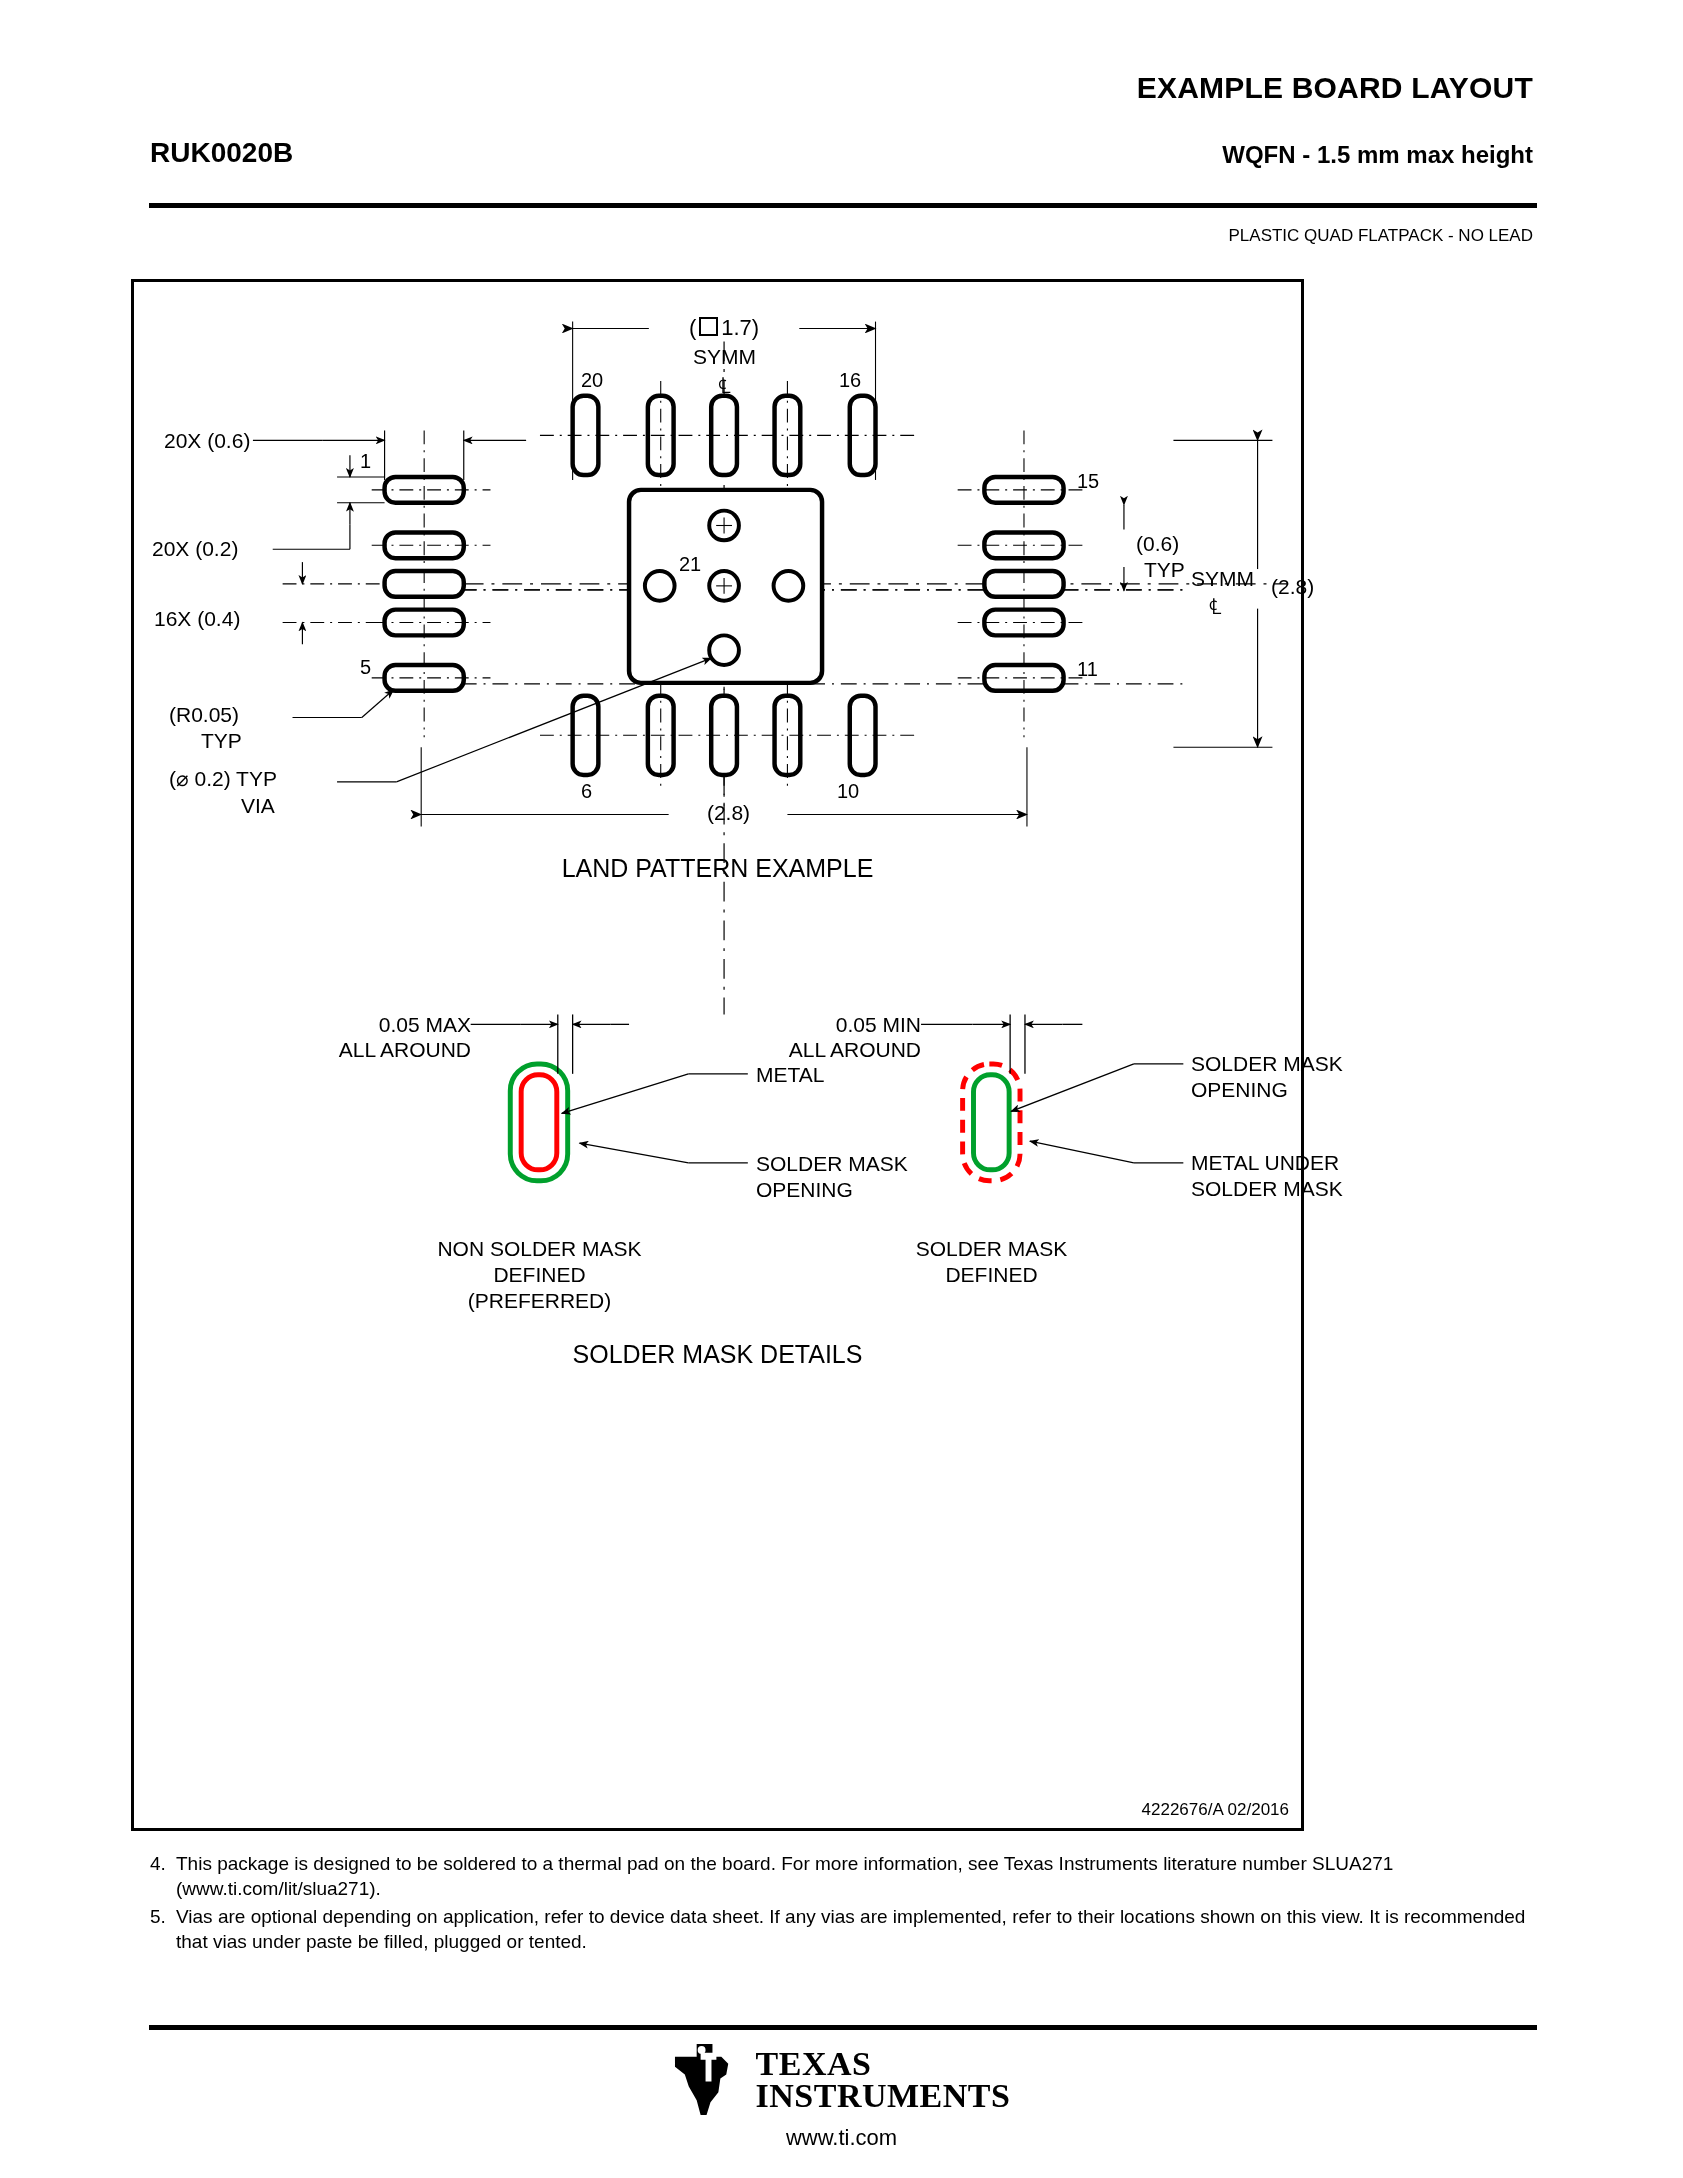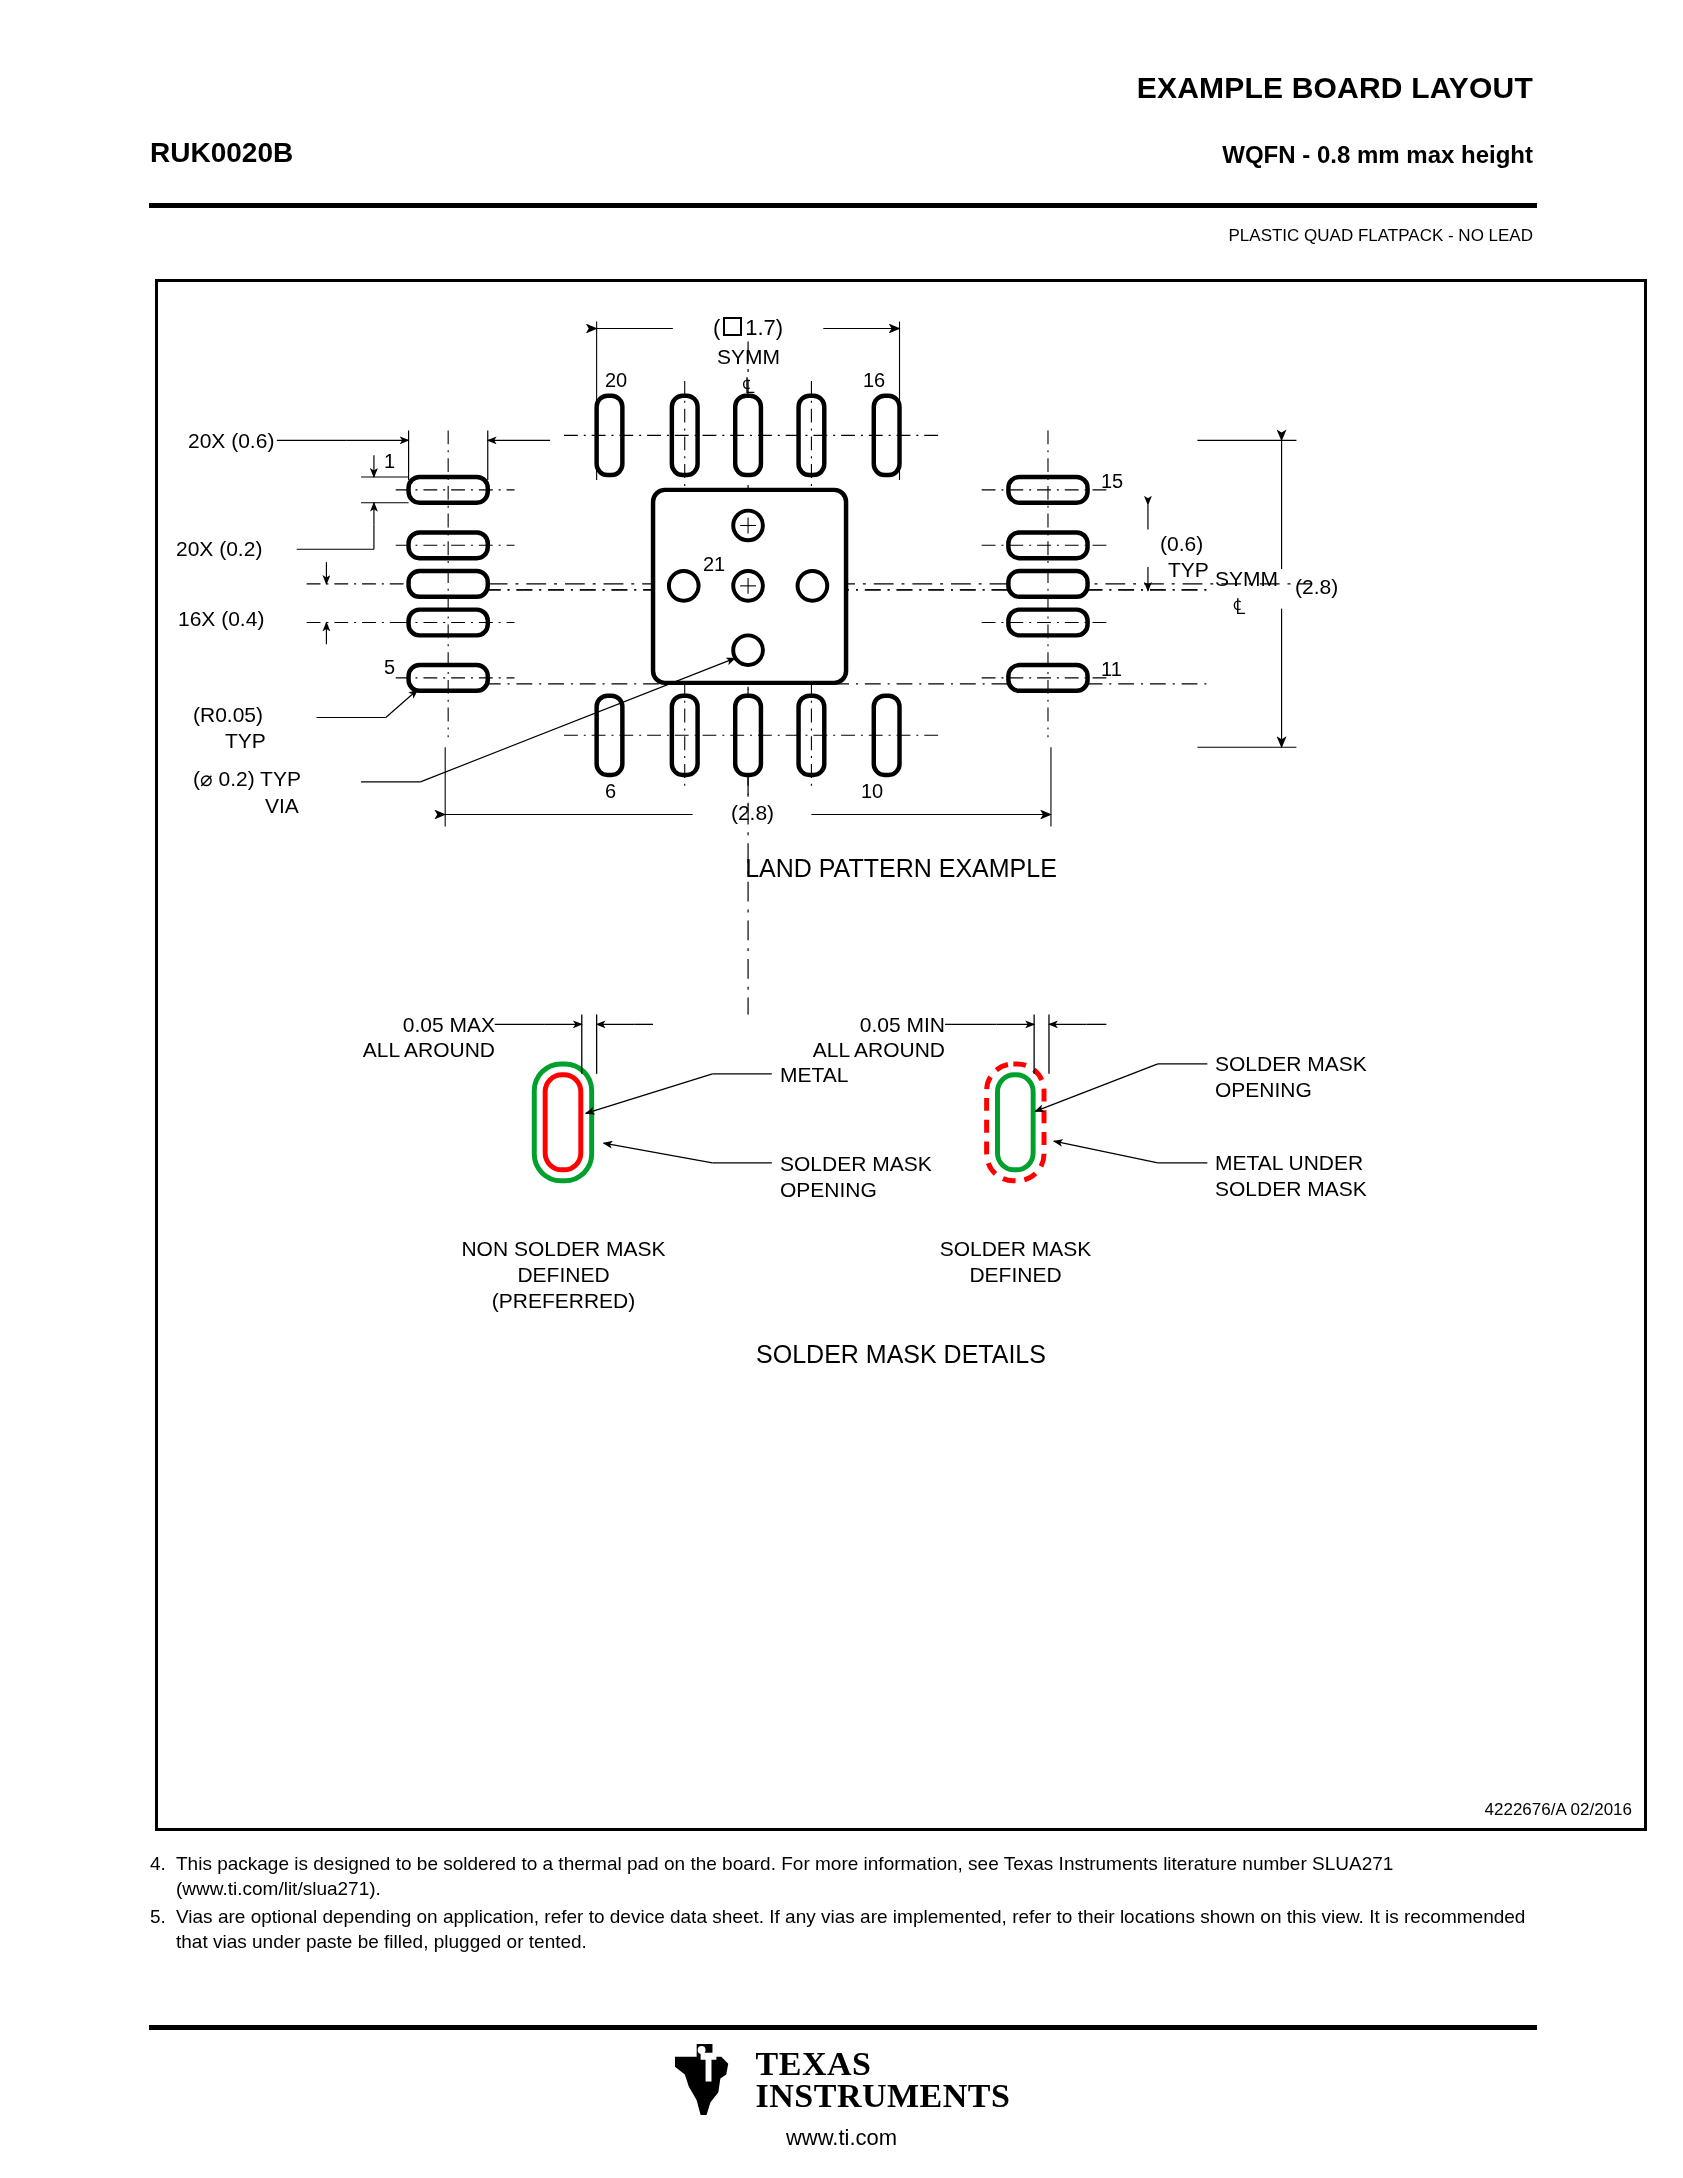--- a/index.html
+++ b/index.html
@@ -33,22 +33,22 @@
     position: absolute; left: 149px; top: 203px;
     width: 1388px; height: 5px; background: #000;
   }
   #hdr-sub {
     position: absolute; right: 150px; top: 226px;
     font-size: 17px; text-align: right; white-space: nowrap;
   }
 
   
   #frame {
-    position: absolute; left: 155px; top: 279px;
-    width: 1492px; height: 1552px;
+    position: absolute; left: 131px; top: 279px;
+    width: 1173px; height: 1552px;
     border: 3px solid #000; box-sizing: border-box;
   }
   #drawing-number {
     position: absolute; right: 12px; bottom: 8px;
     font-size: 17px; white-space: nowrap;
   }
 
   
   #canvas { position:absolute; left:0; top:0; width:1388px; height:1552px; }
 
@@ -77,21 +77,21 @@
   .ti-words span.w2 { font-size: 34px; }
   #ti-url { font-size: 22px; }
 </style>
 </head>
 <body>
 
 <div class="page">
 
   <div id="hdr-title">EXAMPLE BOARD LAYOUT</div>
   <div id="hdr-part">RUK0020B</div>
-  <div id="hdr-pkg">WQFN - 0.8 mm max height</div>
+  <div id="hdr-pkg">WQFN - 1.5 mm max height</div>
   <div id="hdr-rule"></div>
   <div id="hdr-sub">PLASTIC QUAD FLATPACK - NO LEAD</div>
 
   <div id="frame">
 
     <svg id="canvas" viewBox="0 0 1402 1568">
       <defs>
         <marker id="ar" markerWidth="12" markerHeight="10" refX="11" refY="5" orient="auto" markerUnits="userSpaceOnUse">
           <path d="M0,0 L12,5 L0,10 L3,5 Z" fill="#000"></path>
         </marker>

